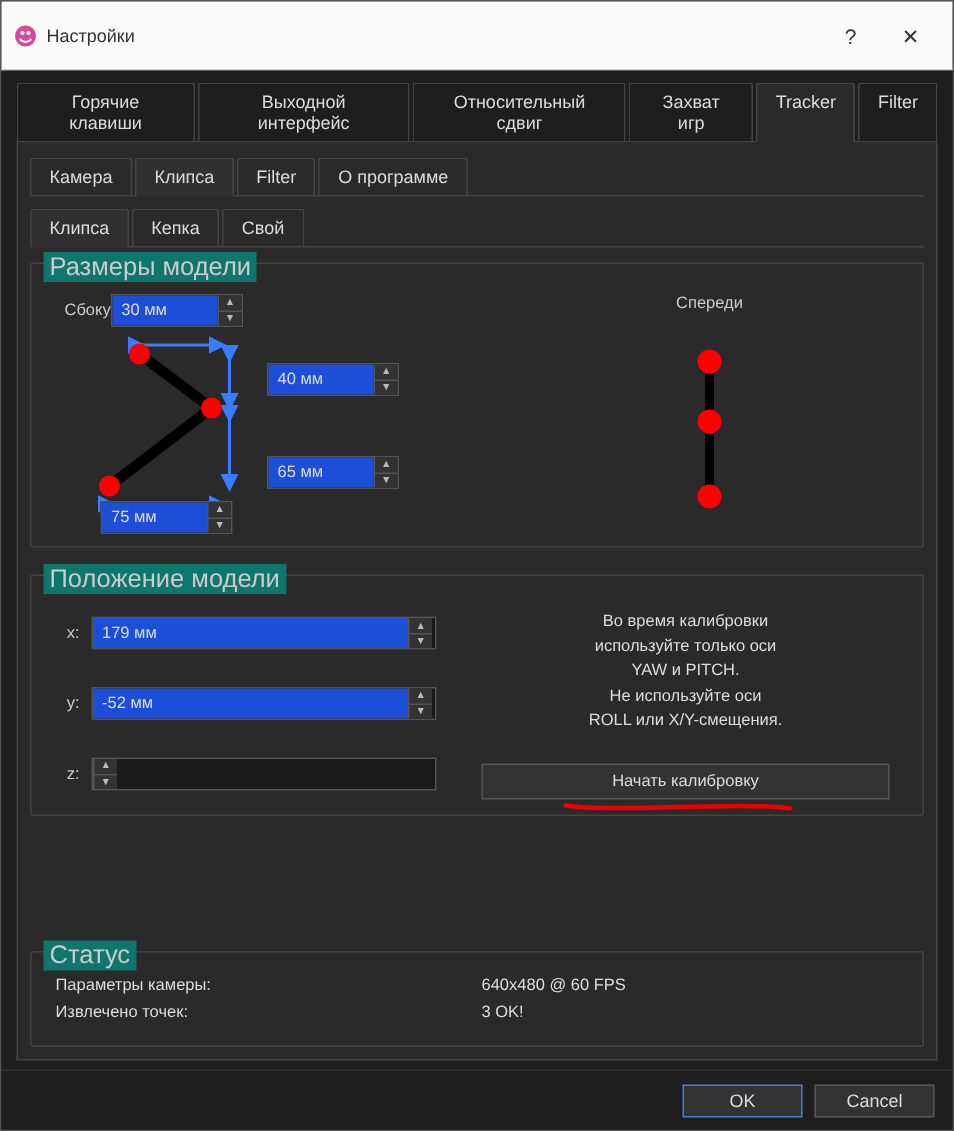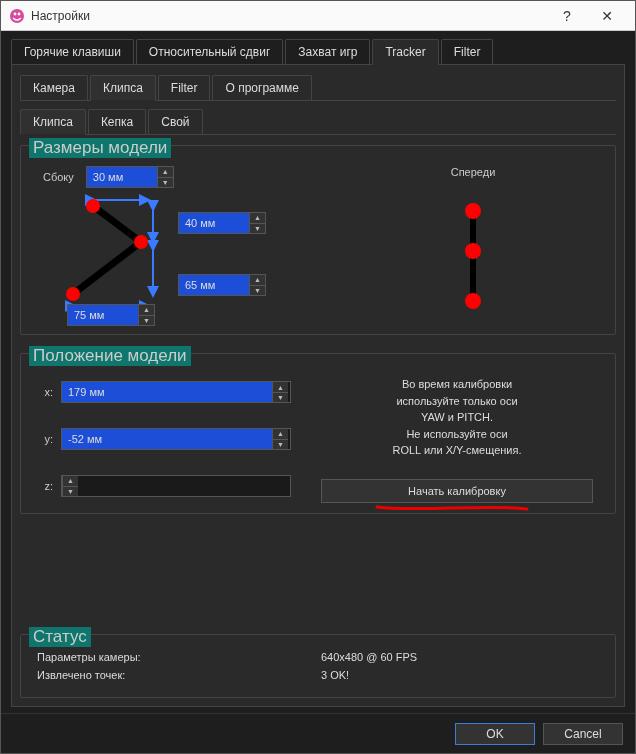--- a/index.html
+++ b/index.html
@@ -1,20 +1,20 @@
 <!DOCTYPE html>
 <html><head>
 <meta charset="utf-8">
 <style>
   * { box-sizing: border-box; margin: 0; padding: 0; font-family: "Segoe UI", Tahoma, sans-serif; }
   body { background: #000; width: 636px; height: 754px; overflow: hidden; color: #ddd; font-size: 12px; }
 
   .window { width: 636px; height: 754px; background: #1a1a1a; display: flex; flex-direction: column; border: 1px solid #555; }
 
-  .titlebar { height: 30px; background: #fafafa; color: #333; display: flex; align-items: center; padding: 0 8px; font-size: 12px; border-bottom: 1px solid #ccc; }
+  .titlebar { height: 46px; background: #fafafa; color: #333; display: flex; align-items: center; padding: 0 8px; font-size: 12px; border-bottom: 1px solid #ccc; }
   .titlebar .icon { width: 16px; height: 16px; margin-right: 6px; }
   .titlebar .spacer { flex: 1; }
   .titlebar .tb-btn { width: 40px; height: 30px; display: flex; align-items: center; justify-content: center; font-size: 14px; color: #333; }
 
   .content { flex: 1; padding: 8px 10px 6px 10px; display: flex; flex-direction: column; background: #1e1e1e; }
 
   .tabbar { display: flex; gap: 2px; border-bottom: 1px solid #444; }
   .tab { padding: 5px 12px; background: #1e1e1e; border: 1px solid #444; border-bottom: none; position: relative; cursor: pointer; border-radius: 2px 2px 0 0; text-align: center; }
   .tab.active { background: #2a2a2a; border-bottom: 1px solid #2a2a2a; margin-bottom: -1px; z-index: 2; }
 
@@ -75,20 +75,21 @@
     <span>Настройки</span>
     <span class="spacer"></span>
     <span class="tb-btn">?</span>
     <span class="tb-btn">✕</span>
   </div>
 
   <div class="content">
 
     <div class="tabbar">
       <div class="tab">Горячие клавиши</div>
+      <div class="tab">Выходной интерфейс</div>
       <div class="tab">Относительный сдвиг</div>
       <div class="tab">Захват игр</div>
       <div class="tab active">Tracker</div>
       <div class="tab">Filter</div>
     </div>
 
     <div class="main-panel">
 
       <div class="inner-tabs">
         <div class="tab">Камера</div>
@@ -101,21 +102,21 @@
         <div class="tab active">Клипса</div>
         <div class="tab">Кепка</div>
         <div class="tab">Свой</div>
       </div>
 
       <div class="groupbox">
         <div class="gtitle">Размеры модели</div>
 
         <div class="model-row">
           <div class="side-col">
-            <div style="display:flex;align-items:center;gap:12px;margin-bottom:6px;margin-left:10px;">
+            <div style="display:flex;align-items:center;gap:0;margin-bottom:6px;margin-left:10px;">
               <span class="label-sm">Сбоку</span>
               <div class="spinbox">
                 <input style="width: 70px;" value="30 мм">
                 <div class="arrows">
                     <div>▲</div>
                     <div>▼</div>
                   </div>
               </div>
             </div>
 

